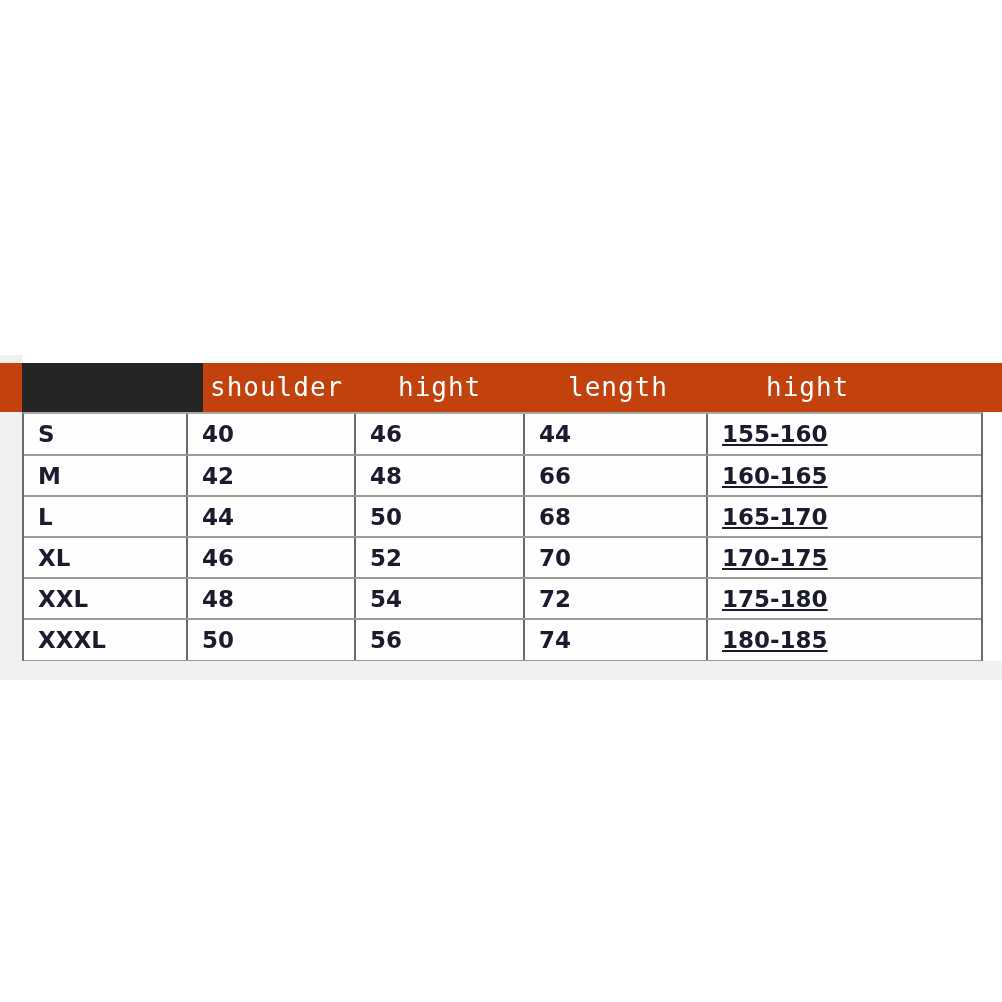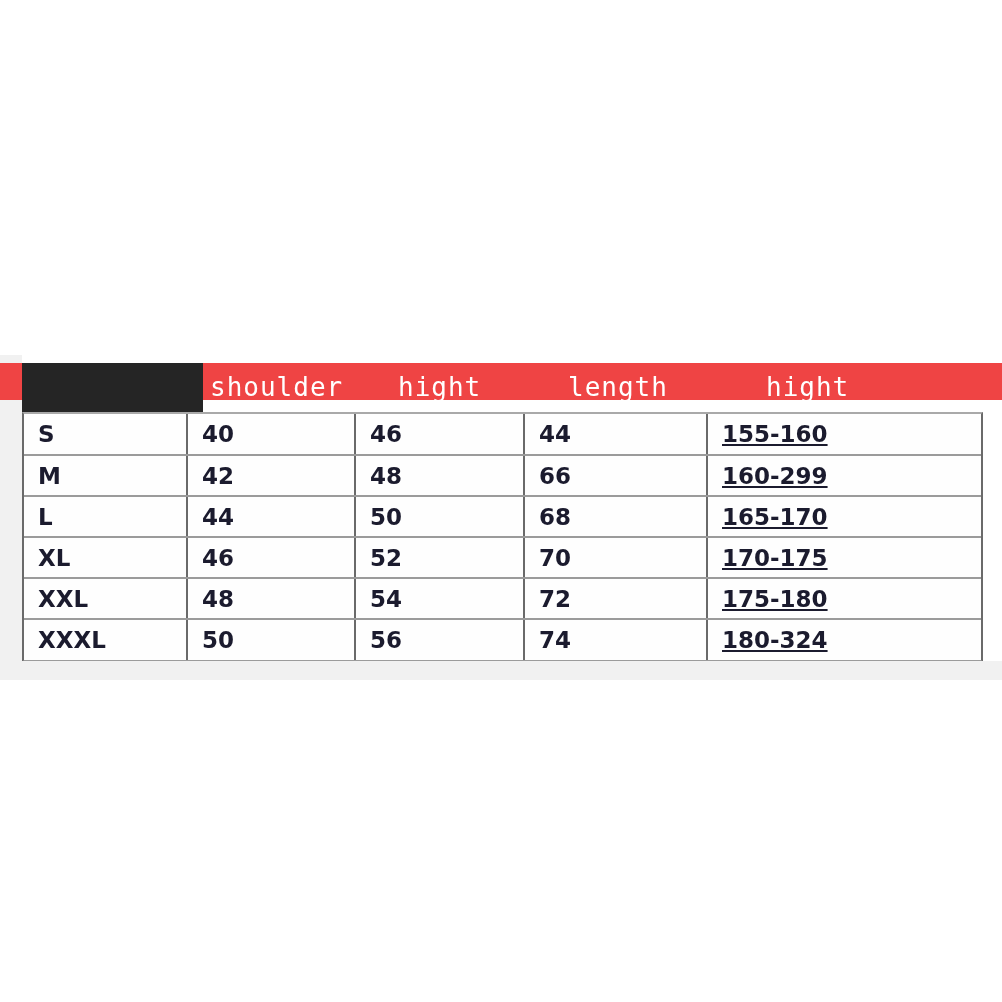--- a/index.html
+++ b/index.html
@@ -29,22 +29,22 @@
     position: absolute;
     left: 0;
     top: 363px;
     width: 1002px;
   }
 
   
   .header-band {
     position: relative;
     width: 1002px;
-    height: 37px;
-    background: #ef4444;
+    height: 49px;
+    background: #c2410c;
   }
   .header-corner {
     position: absolute;
     left: 22px;
     top: 0;
     width: 181px;
     height: 49px;
     background: #252525;
   }
   .header-labels {
@@ -157,21 +157,21 @@
           <td>40</td>
           <td>46</td>
           <td>44</td>
           <td>155-160</td>
         </tr>
         <tr>
           <td>M</td>
           <td>42</td>
           <td>48</td>
           <td>66</td>
-          <td>160-299</td>
+          <td>160-165</td>
         </tr>
         <tr>
           <td>L</td>
           <td>44</td>
           <td>50</td>
           <td>68</td>
           <td>165-170</td>
         </tr>
         <tr>
           <td>XL</td>
@@ -185,21 +185,21 @@
           <td>48</td>
           <td>54</td>
           <td>72</td>
           <td>175-180</td>
         </tr>
         <tr>
           <td>XXXL</td>
           <td>50</td>
           <td>56</td>
           <td>74</td>
-          <td>180-324</td>
+          <td>180-185</td>
         </tr>
       </tbody>
     </table>
   </div>
 
 </div>
 
 <div class="bottom-strip"></div>
 
 </body></html>

